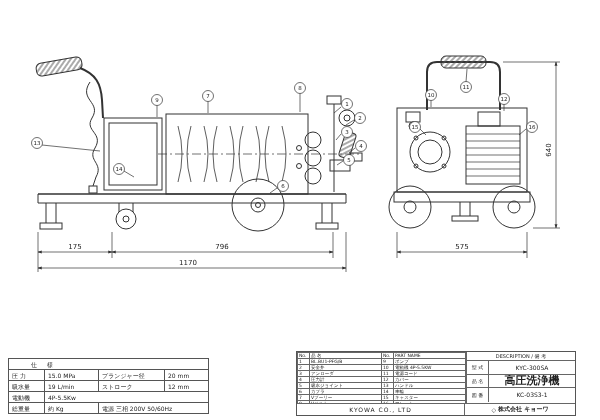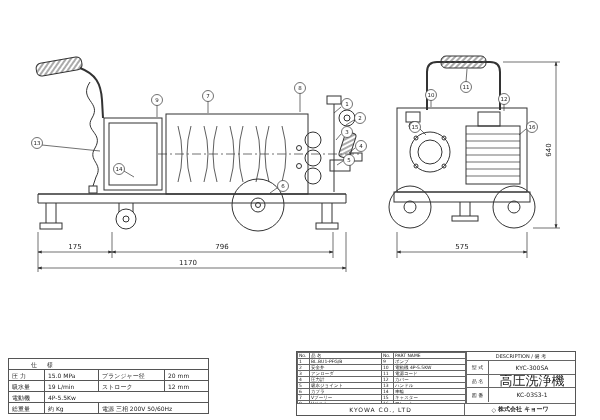--- a/index.html
+++ b/index.html
@@ -20,21 +20,21 @@
   .partsrow{display:flex;height:51px;overflow:hidden}
   .ptable{border-collapse:collapse;width:168px;table-layout:fixed}
   .ptable td,.ptable th{border:0.5px solid #666;font-size:4.5px;line-height:5px;height:5px;
       padding:0 1px;font-weight:normal;text-align:left;white-space:nowrap;overflow:hidden}
   .tblock{width:110px;font-size:5px;border-left:1px solid #666}
   .tb-note{height:9px;border-bottom:0.5px solid #666;display:flex;align-items:center;justify-content:center;white-space:nowrap;overflow:hidden}
   .tb-row{display:flex;height:13.5px;border-bottom:0.5px solid #666}
   .tb-row:last-child{border-bottom:none}
   .tb-label{width:22px;border-right:0.5px solid #666;display:flex;align-items:center;justify-content:center}
   .tb-val{flex:1;display:flex;align-items:center;justify-content:center;font-size:6px;white-space:nowrap;overflow:hidden}
-  .tb-val.big{font-size:13px;font-weight:normal}
+  .tb-val.big{font-size:11px;font-weight:bold}
   .company{display:flex;height:12px;border-top:1px solid #666}
   .company-en{width:168px;border-right:1px solid #666;display:flex;align-items:center;justify-content:center;font-size:6px;letter-spacing:1px}
   .company-jp{flex:1;display:flex;align-items:center;justify-content:center;font-size:6px;font-weight:bold;gap:2px}
 </style>
 </head>
 <body>
 
 <svg width="600" height="350" viewBox="0 0 600 350">
   <defs>
     <pattern id="hatch" width="4" height="4" patternUnits="userSpaceOnUse" patternTransform="rotate(45)">

